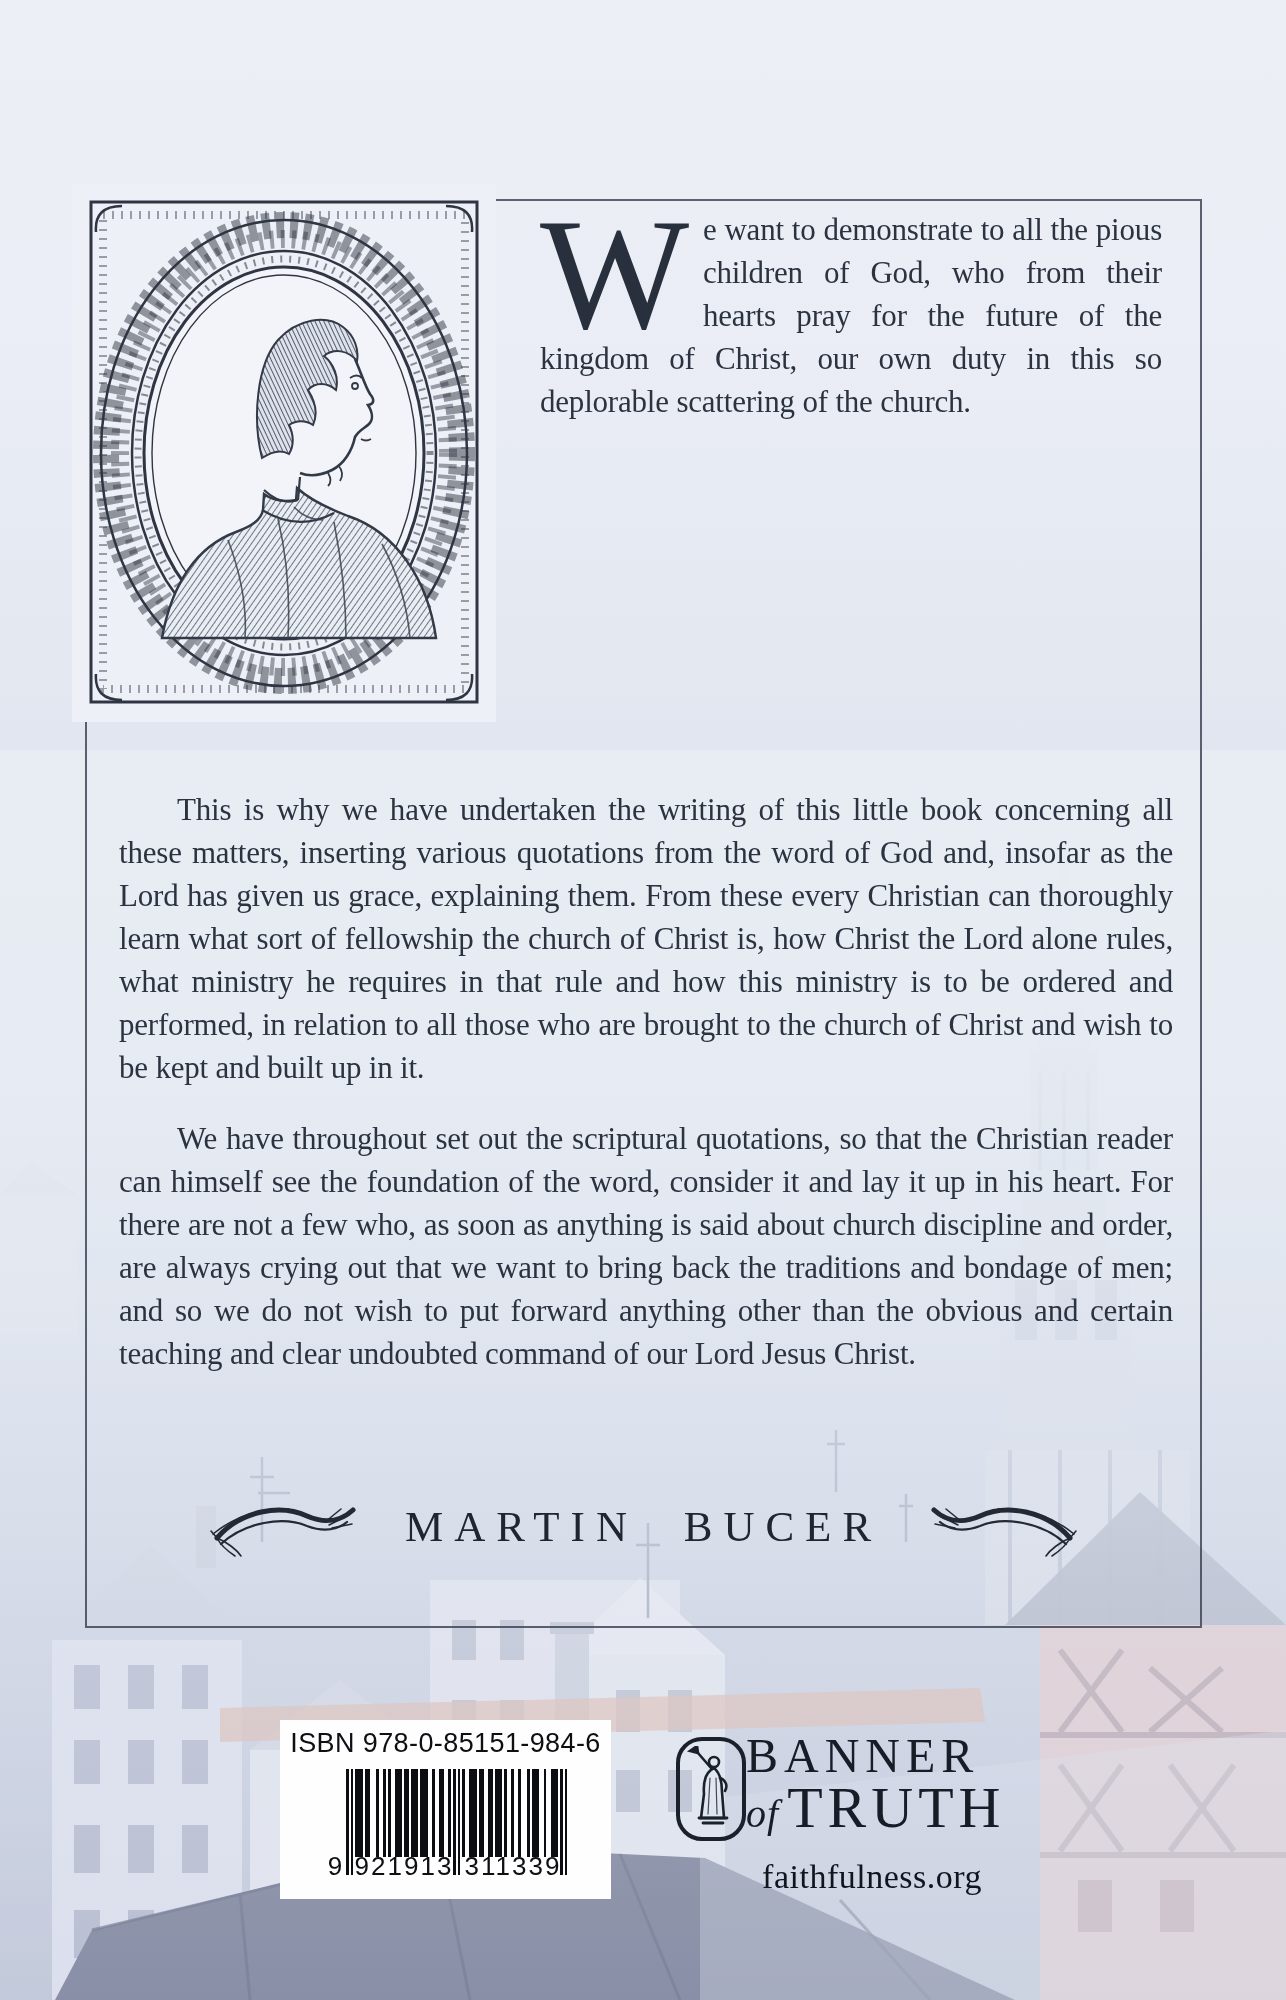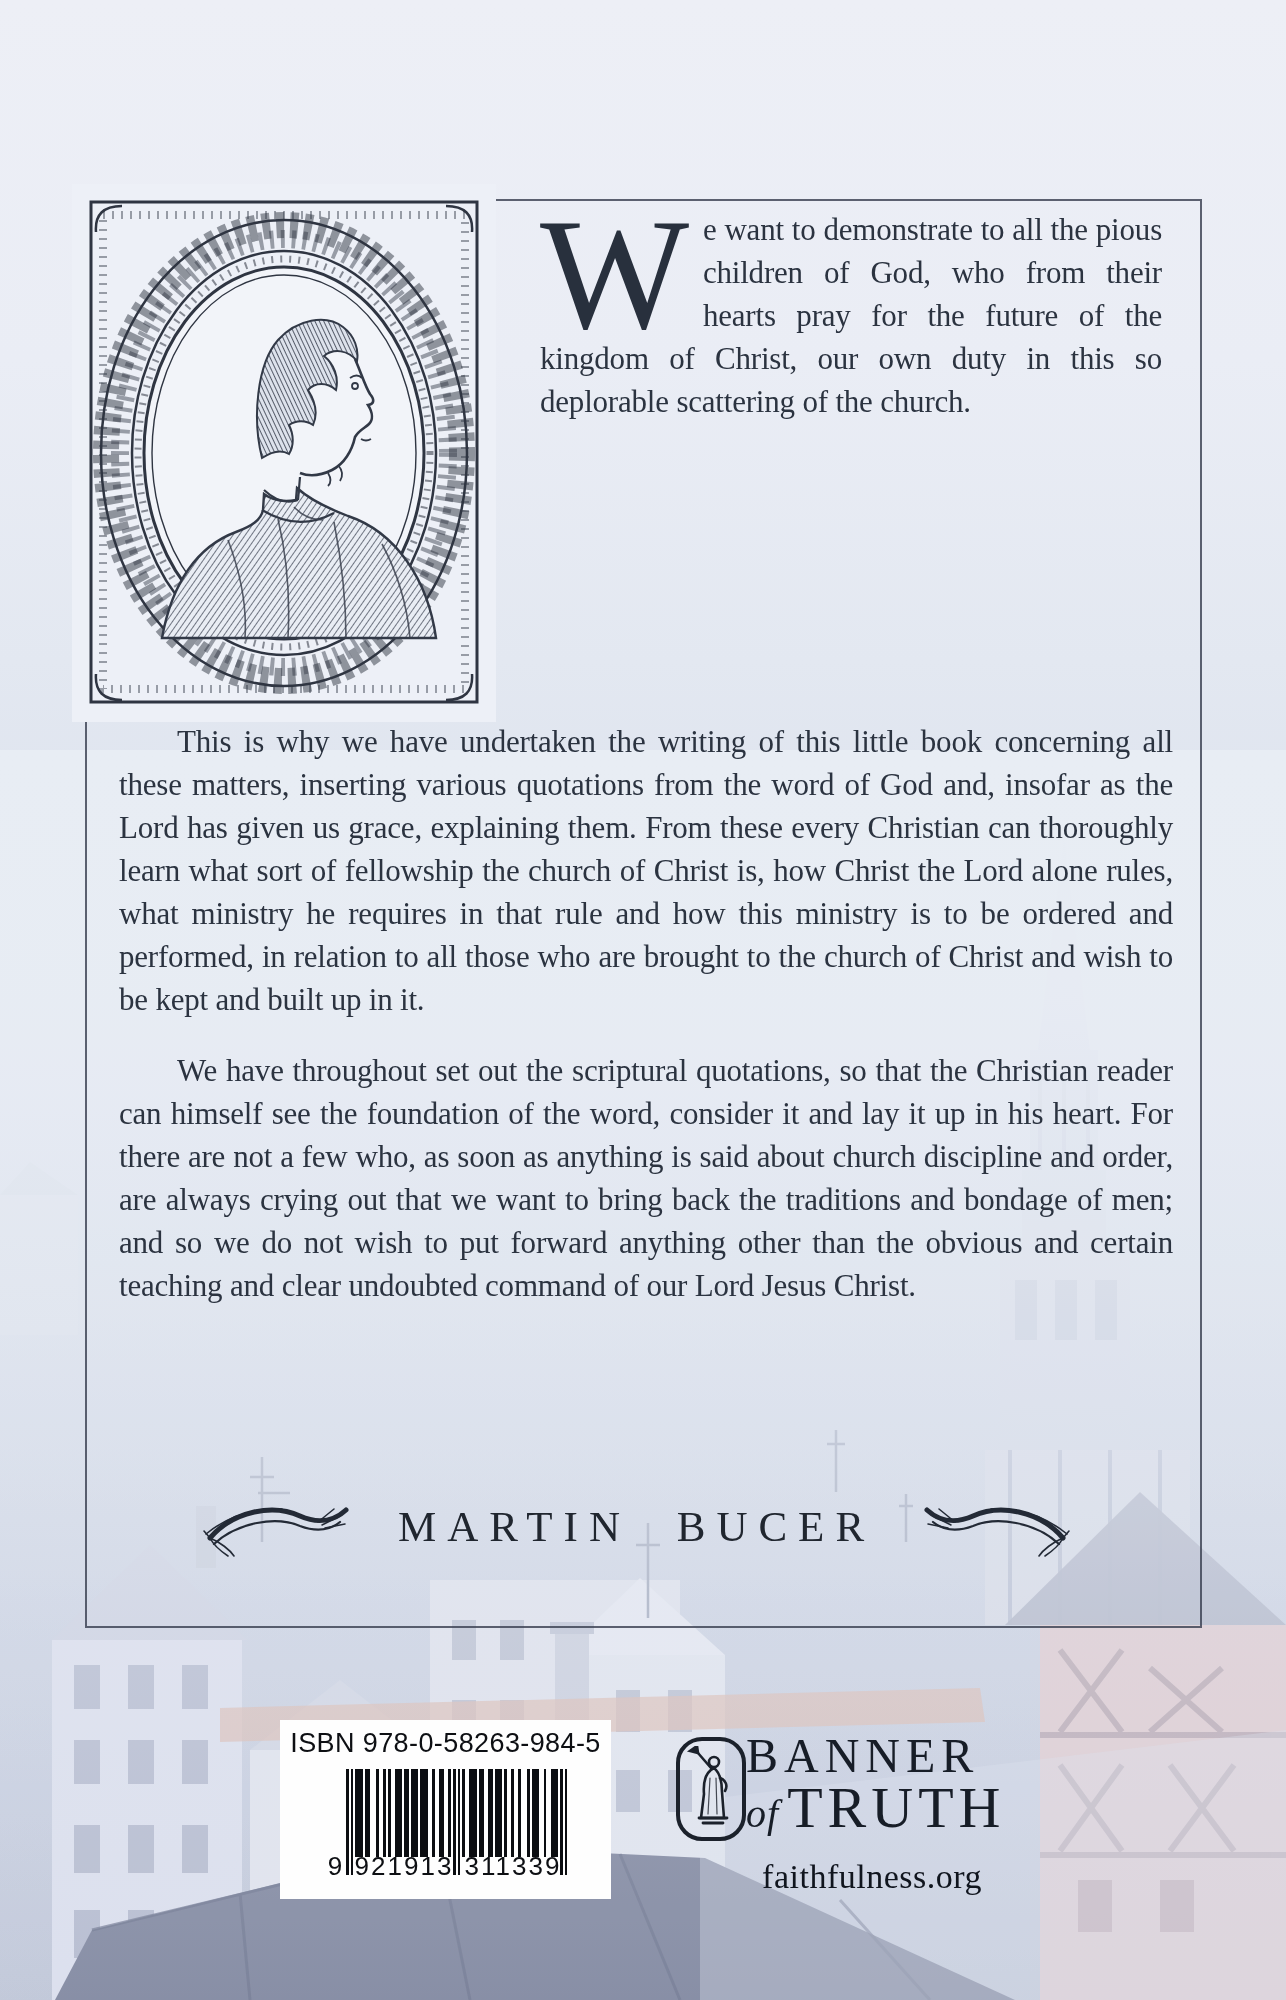--- a/index.html
+++ b/index.html
@@ -5,27 +5,27 @@
   html,body{margin:0;padding:0;}
   .cover{
     position:relative;width:1286px;height:2000px;overflow:hidden;
     background:linear-gradient(180deg,#edeff6 0%,#eaedf5 18%,#e3e8f1 33%,#dae0ec 50%,#d2d9e7 63%,#cbd2e2 76%,#c3cadd 88%,#bac1d4 100%);
     font-family:"Liberation Serif","DejaVu Serif",serif;color:#2b3340;
   }
   .city{position:absolute;left:0;top:750px;width:1286px;height:1250px;}
   .frame{position:absolute;left:85px;top:199px;width:1117px;height:1429px;box-sizing:border-box;border:2px solid rgba(58,65,82,.82);}
   .portrait{position:absolute;left:72px;top:184px;width:424px;height:538px;background:#edf0f7;display:flex;align-items:center;justify-content:center;}
   .quote-col{position:absolute;left:540px;top:208px;width:622px;}
-  .quote-wide{position:absolute;left:119px;top:720px;width:1054px;}
+  .quote-wide{position:absolute;left:119px;top:788px;width:1054px;}
   .bodytext{font-size:31px;line-height:43px;text-align:justify;letter-spacing:-0.2px;margin:0;color:#2b3340;}
   .indent{text-indent:58px;}
   .mt1{margin-top:40px;}
   .mt2{margin-top:28px;}
   .dropcap{float:left;font-size:158px;line-height:118px;padding:8px 14px 2px 0;color:#28303d;}
-  .author-row{position:absolute;left:78px;top:1486px;width:1117px;height:80px;display:flex;align-items:center;justify-content:center;gap:48px;}
+  .author-row{position:absolute;left:85px;top:1486px;width:1117px;height:80px;display:flex;align-items:center;justify-content:center;gap:48px;}
   .author-name{font-size:43px;letter-spacing:11px;word-spacing:24px;color:#20262f;white-space:nowrap;}
   .flourish{width:150px;height:64px;flex:0 0 auto;}
   .flourish.mirror{transform:scaleX(-1);}
   .isbn-panel{position:absolute;left:280px;top:1720px;width:331px;height:179px;background:#fefefe;}
   .isbn-label{font-family:"Liberation Sans","DejaVu Sans",sans-serif;font-size:27px;color:#0d0f13;text-align:center;margin-top:8px;letter-spacing:.4px;}
   .bars{position:relative;width:221px;height:110px;margin:10px 0 0 66px;}
   .bars b{position:absolute;top:0;background:#0b0d11;display:block;}
   .bdig{position:absolute;font-family:"Liberation Sans","DejaVu Sans",sans-serif;font-size:26px;color:#0d0f13;top:82px;background:#fefefe;text-align:center;}
   .d-lead{left:-20px;width:18px;}
   .d-left{left:8px;width:100px;letter-spacing:2px;}
@@ -197,21 +197,21 @@
         <path d="M10,44 C34,16 74,10 100,22 C118,30 134,27 146,16" stroke-width="5"></path>
         <path d="M14,50 C38,28 76,22 100,32 C116,38 130,36 140,28" stroke-width="2.2"></path>
         <path d="M6,40 C28,22 54,14 82,15" stroke-width="1.6"></path>
         <path d="M10,44 C20,48 30,56 34,62 M10,44 C14,52 22,58 28,62 M10,44 l-6,-7" stroke-width="1.6"></path>
         <path d="M118,28 l16,-13 M122,31 l18,-9 M125,34 l20,-4" stroke-width="1.5"></path>
       </g>
     </svg>
   </div>
 
   <div class="isbn-panel">
-    <div class="isbn-label">ISBN 978-0-58263-984-5</div>
+    <div class="isbn-label">ISBN 978-0-85151-984-6</div>
     <div class="bars">
       <span class="bdig d-lead">9</span>
       <span class="bdig d-left">921913</span>
       <span class="bdig d-right">311339</span>
     <b style="left: 0px; width: 2.67632px; height: 106px;"></b>
         <b style="left: 4.65263px; width: 2.67632px; height: 106px;"></b>
         <b style="left: 9.30526px; width: 2.67632px; height: 88px;"></b>
         <b style="left: 11.6316px; width: 2.67632px; height: 88px;"></b>
         <b style="left: 13.9579px; width: 2.67632px; height: 88px;"></b>
         <b style="left: 18.6105px; width: 2.67632px; height: 88px;"></b>

